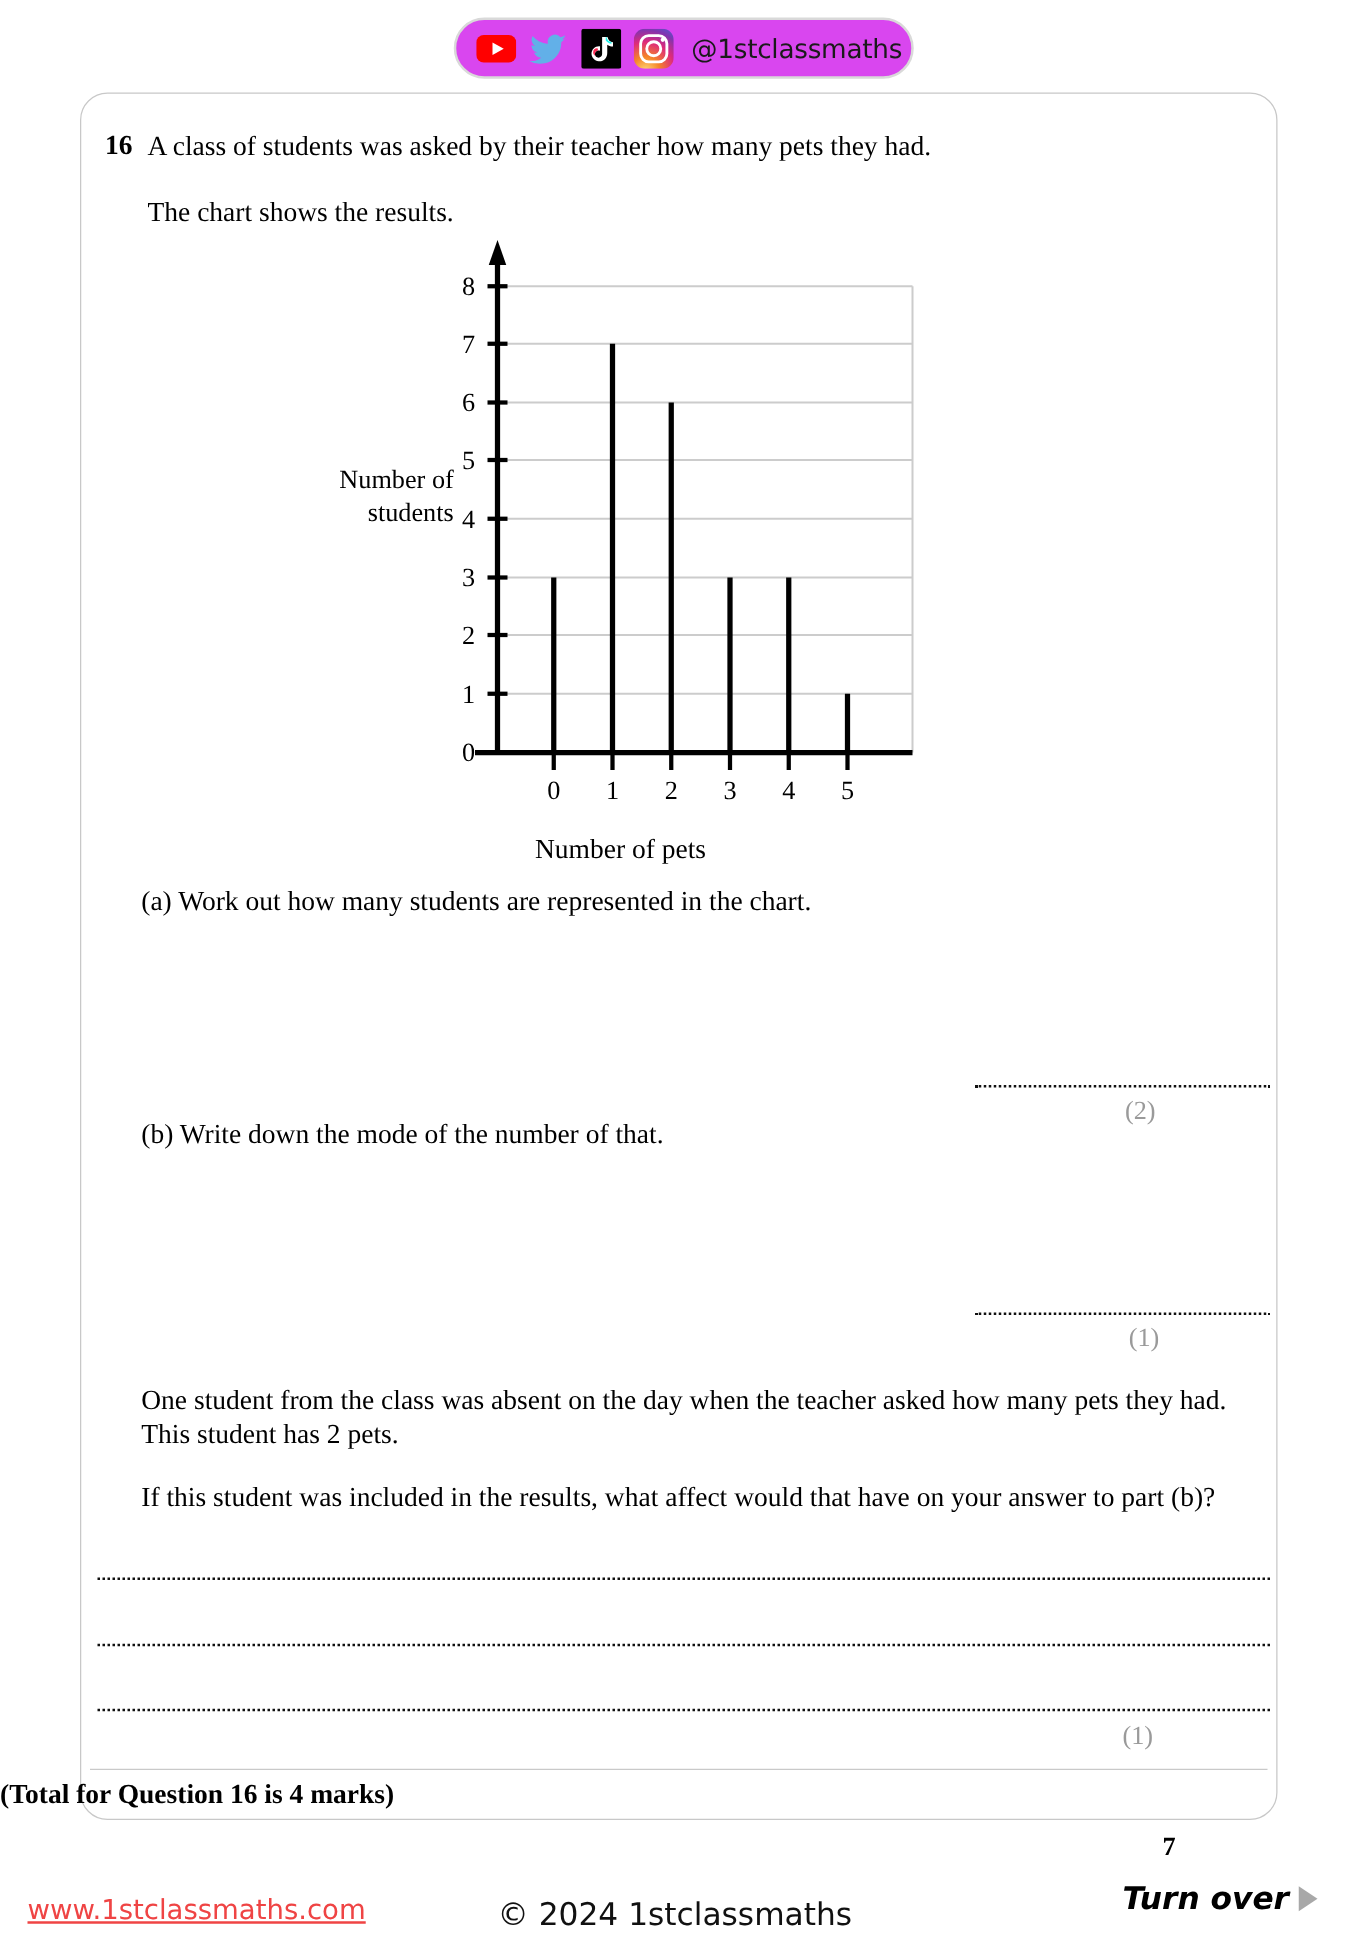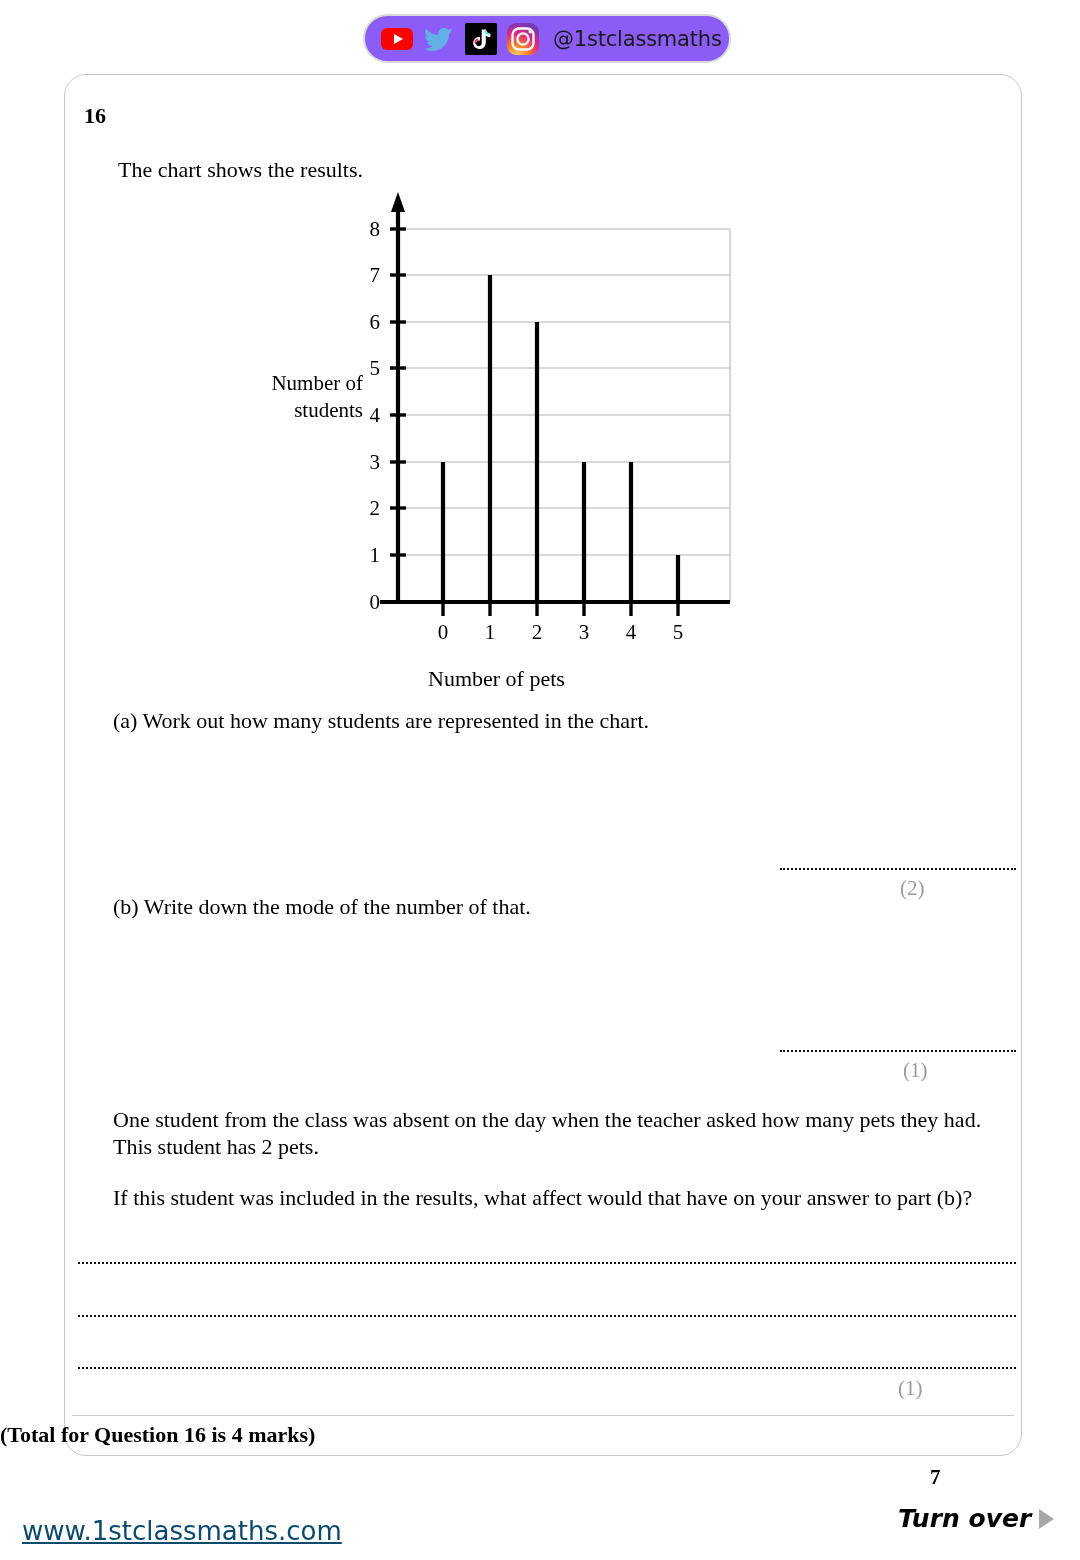--- a/index.html
+++ b/index.html
@@ -11,21 +11,21 @@
     color: #000;
     overflow: hidden;
   }
   .page { position: relative; width: 1080px; height: 1560px; }
 
   
   .social-pill {
     position: absolute; left: 363px; top: 14px;
     width: 368px; height: 49px;
     border: 2px solid #d9d9d9; border-radius: 26px;
-    background: #8b5cf6;
+    background: #d946ef;
     display: flex; align-items: center; gap: 10px;
     padding: 0 16px;
   }
   .sicon { width: 32px; height: 32px; flex: 0 0 auto; display: block; }
   .handle {
     font-family: "DejaVu Sans", sans-serif;
     font-size: 21px; font-weight: 500; color: #1a1a1a;
     margin-left: 4px; white-space: nowrap; letter-spacing: -0.2px;
   }
 
@@ -114,21 +114,21 @@
   }
   .tri {
     width: 0; height: 0;
     border-left: 15px solid #a8a8a8;
     border-top: 10px solid transparent;
     border-bottom: 10px solid transparent;
   }
   .weblink {
     position: absolute; left: 22px; top: 1516px;
     font-family: "DejaVu Sans", sans-serif;
-    font-size: 26px; color: #0c4a6e; text-decoration: underline;
+    font-size: 22px; color: #ef4444; text-decoration: underline;
   }
   .copyright {
     position: absolute; left: 398px; top: 1517px;
     font-family: "DejaVu Sans", sans-serif;
     font-size: 25px; color: #111;
   }
 </style>
 </head>
 <body>
 
@@ -162,20 +162,21 @@
       <rect x="5.5" y="5.5" width="21" height="21" rx="6.5" fill="none" stroke="#fff" stroke-width="2.3"></rect>
       <circle cx="16" cy="16" r="5.6" fill="none" stroke="#fff" stroke-width="2.3"></circle>
       <circle cx="23.2" cy="8.8" r="1.7" fill="#fff"></circle>
     </svg>
     <span class="handle">@1stclassmaths</span>
   </div>
 
   <div class="card"></div>
 
   <span class="qnum">16</span>
+  <span class="qtext">A class of students was asked by their teacher how many pets they had.</span>
   <span class="line2">The chart shows the results.</span>
 
   <div class="chart">
     <div class="ylabel">Number of students</div>
     <div class="xlabel">Number of pets</div>
     <svg width="560" height="460">
 
       <g stroke="#cccccc" stroke-width="1.6">
         <line x1="170" y1="39" x2="502" y2="39"></line>
         <line x1="170" y1="85" x2="502" y2="85"></line>
@@ -267,14 +268,15 @@
 
   <div class="total">(Total for Question 16 is 4 marks)</div>
   <div class="totalrule"></div>
 
   <span class="pagenum">7</span>
   <div class="turnover">
     <span>Turn over</span>
     <span class="tri"></span>
   </div>
   <span class="weblink">www.1stclassmaths.com</span>
+  <span class="copyright">© 2024 1stclassmaths</span>
 
 </div>
 
 </body></html>

